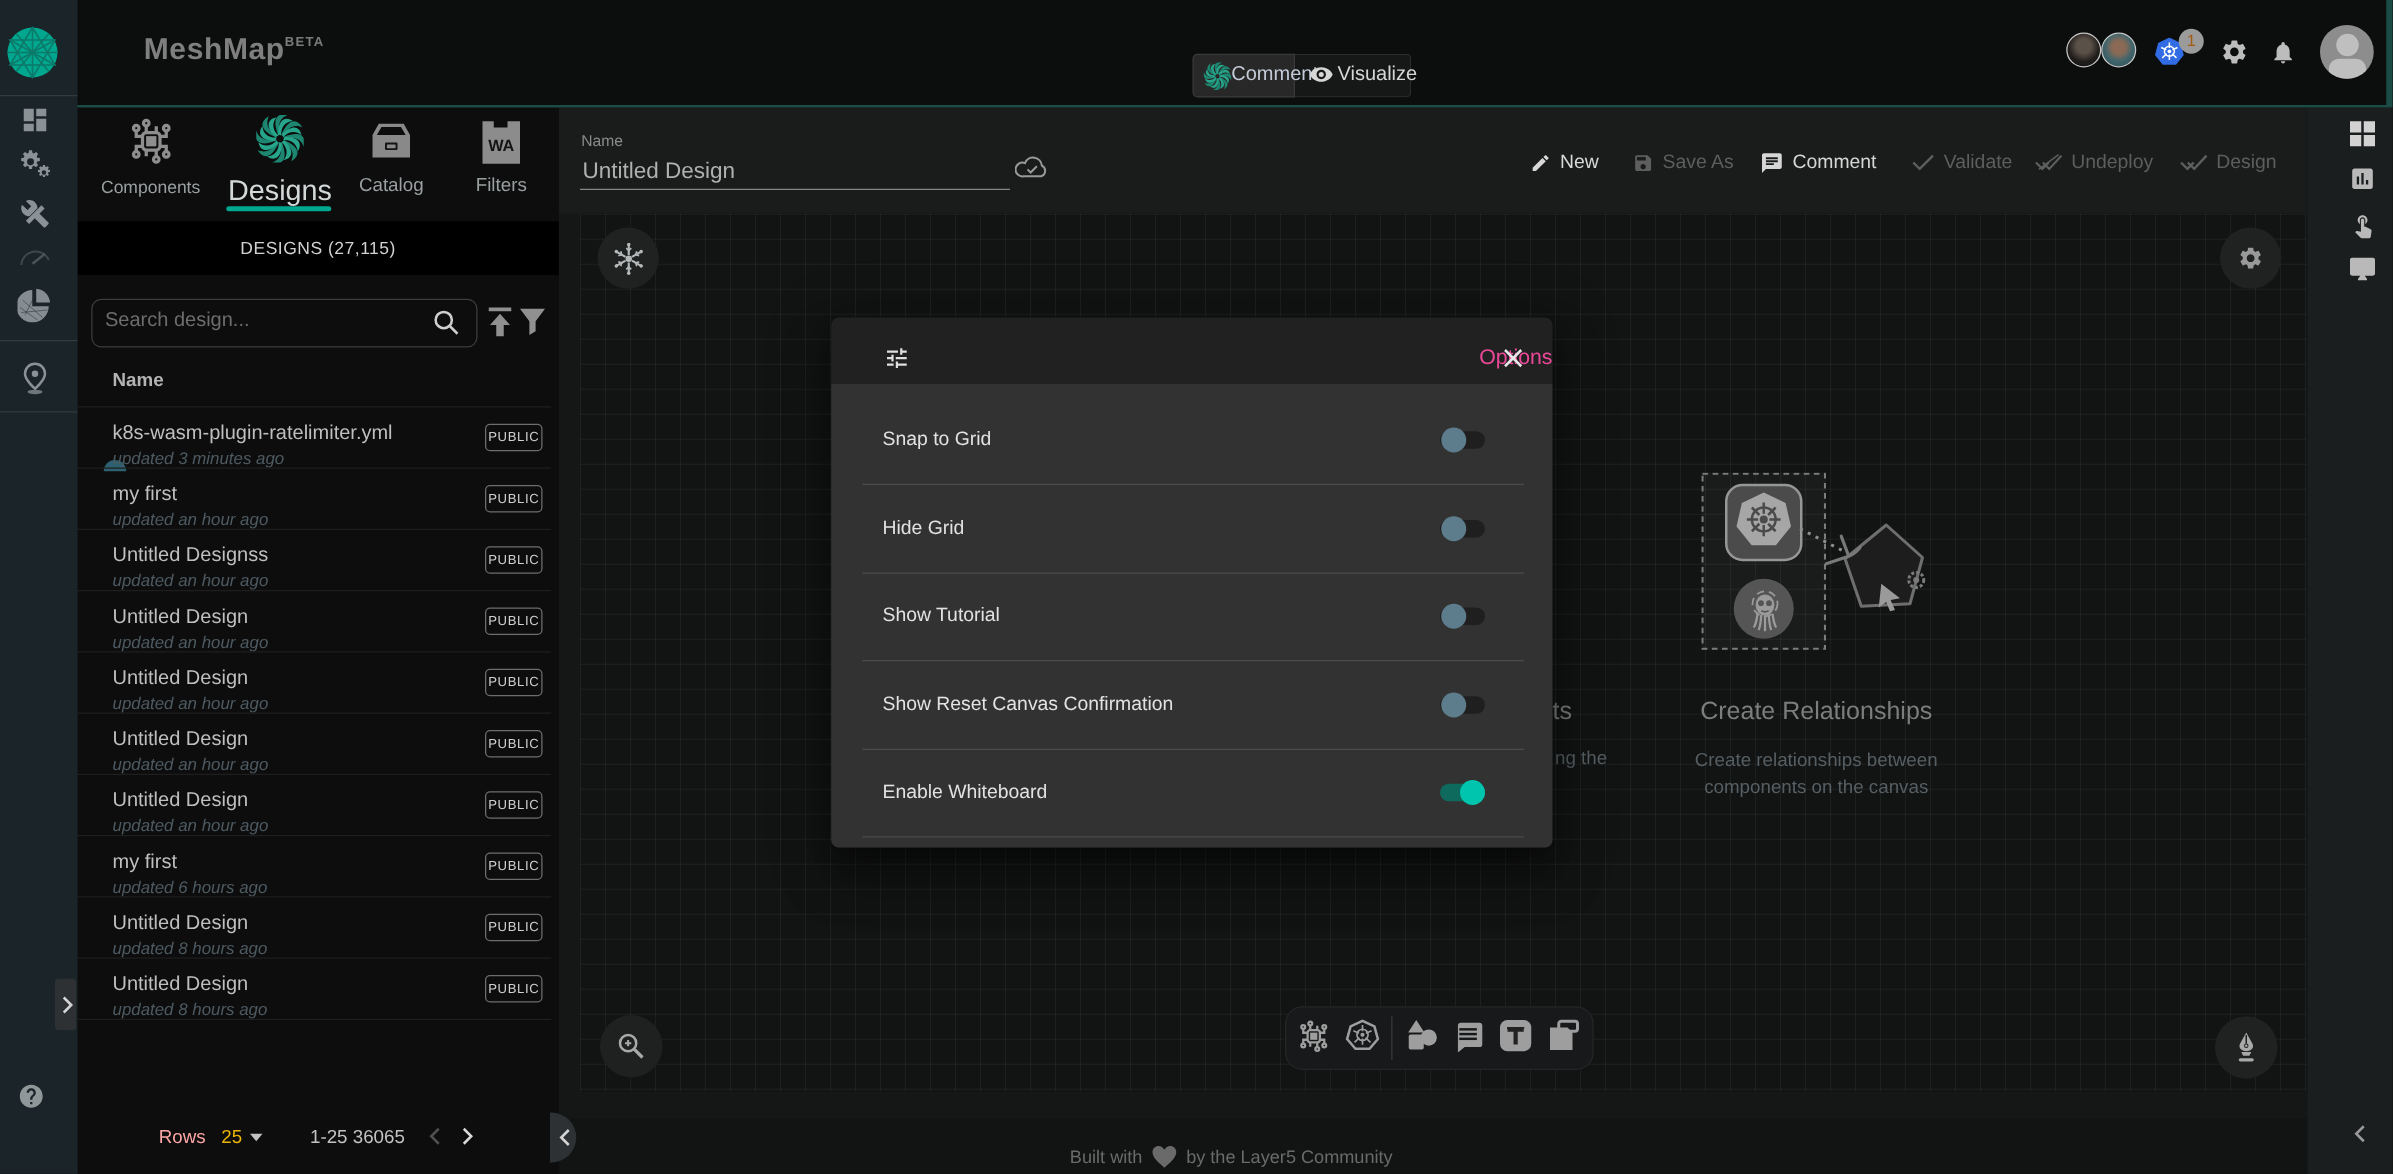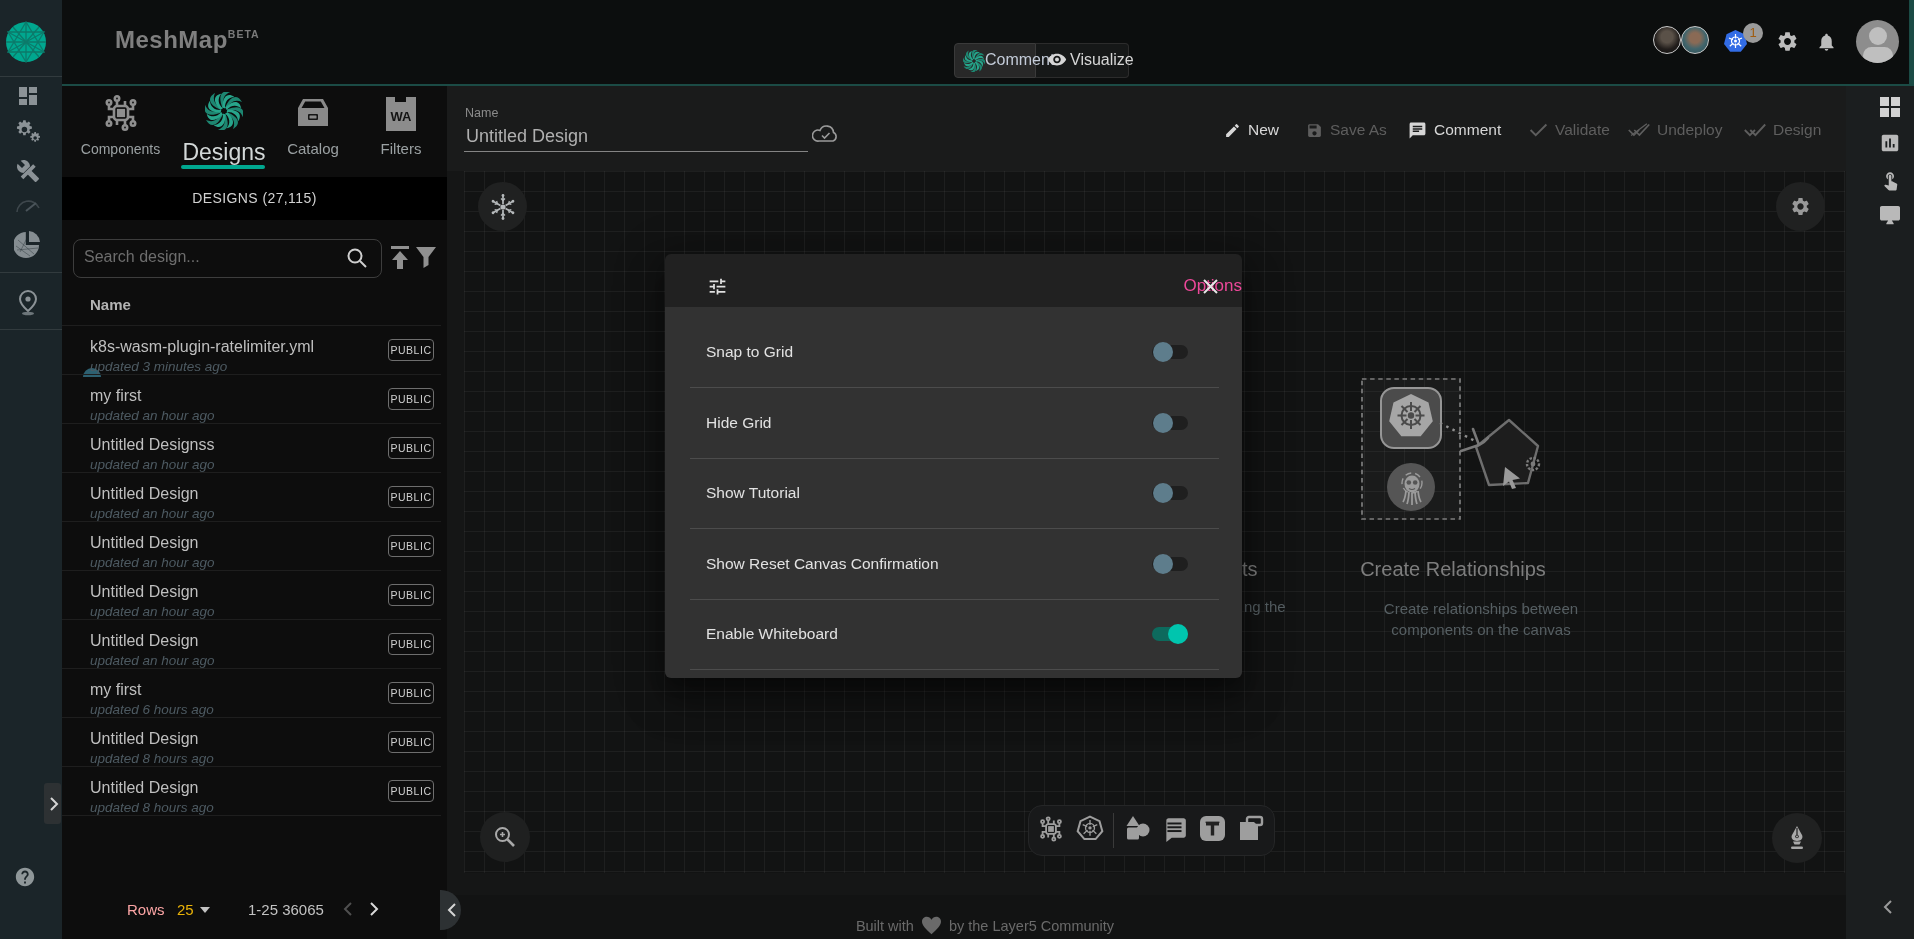--- a/index.html
+++ b/index.html
@@ -77,21 +77,21 @@
   .track { position:absolute; left:1152px; width:36px; height:14px; border-radius:7px; z-index:52;}
   .thumb { position:absolute; width:20px; height:20px; border-radius:50%; z-index:53;}
   
   #dashbox { left:1361px; top:378px; width:100px; height:142px;
     background:rgba(255,255,255,0.035); z-index:3;}
   #k8snode { left:1380px; top:387px; width:62px; height:62px; background:#4b4b4b;
     border:2px solid #969696; border-radius:14px; z-index:4; display:flex; align-items:center; justify-content:center;}
   #meshcirc { left:1387px; top:463px; width:48px; height:48px; border-radius:50%;
     background:#555555; z-index:4; display:flex; align-items:center; justify-content:center;}
   #cr-title { left:1353px; top:558px; width:200px; text-align:center; font-size:20px; color:#7d7d7d; z-index:3;}
-  #cr-desc { left:1371px; top:598px; width:220px; text-align:center; font-size:15px;
+  #cr-desc { left:1343px; top:598px; width:220px; text-align:center; font-size:15px;
     line-height:21px; color:#565f63; z-index:3;}
   #frag-ts { left:1242px; top:558px; font-size:20px; color:#7d7d7d; z-index:3;}
   #frag-ng { left:1244px; top:598px; font-size:15px; color:#565f63; z-index:3;}
 </style>
 </head>
 <body>
 <div class="abs" id="canvas"></div>
 <div class="abs" style="left:447px;top:86px;width:1399px;height:85px;background:#1a1b1b;z-index:2"></div>
 <div class="abs" id="grid"></div>
 <div class="abs" id="footerbar"></div>

